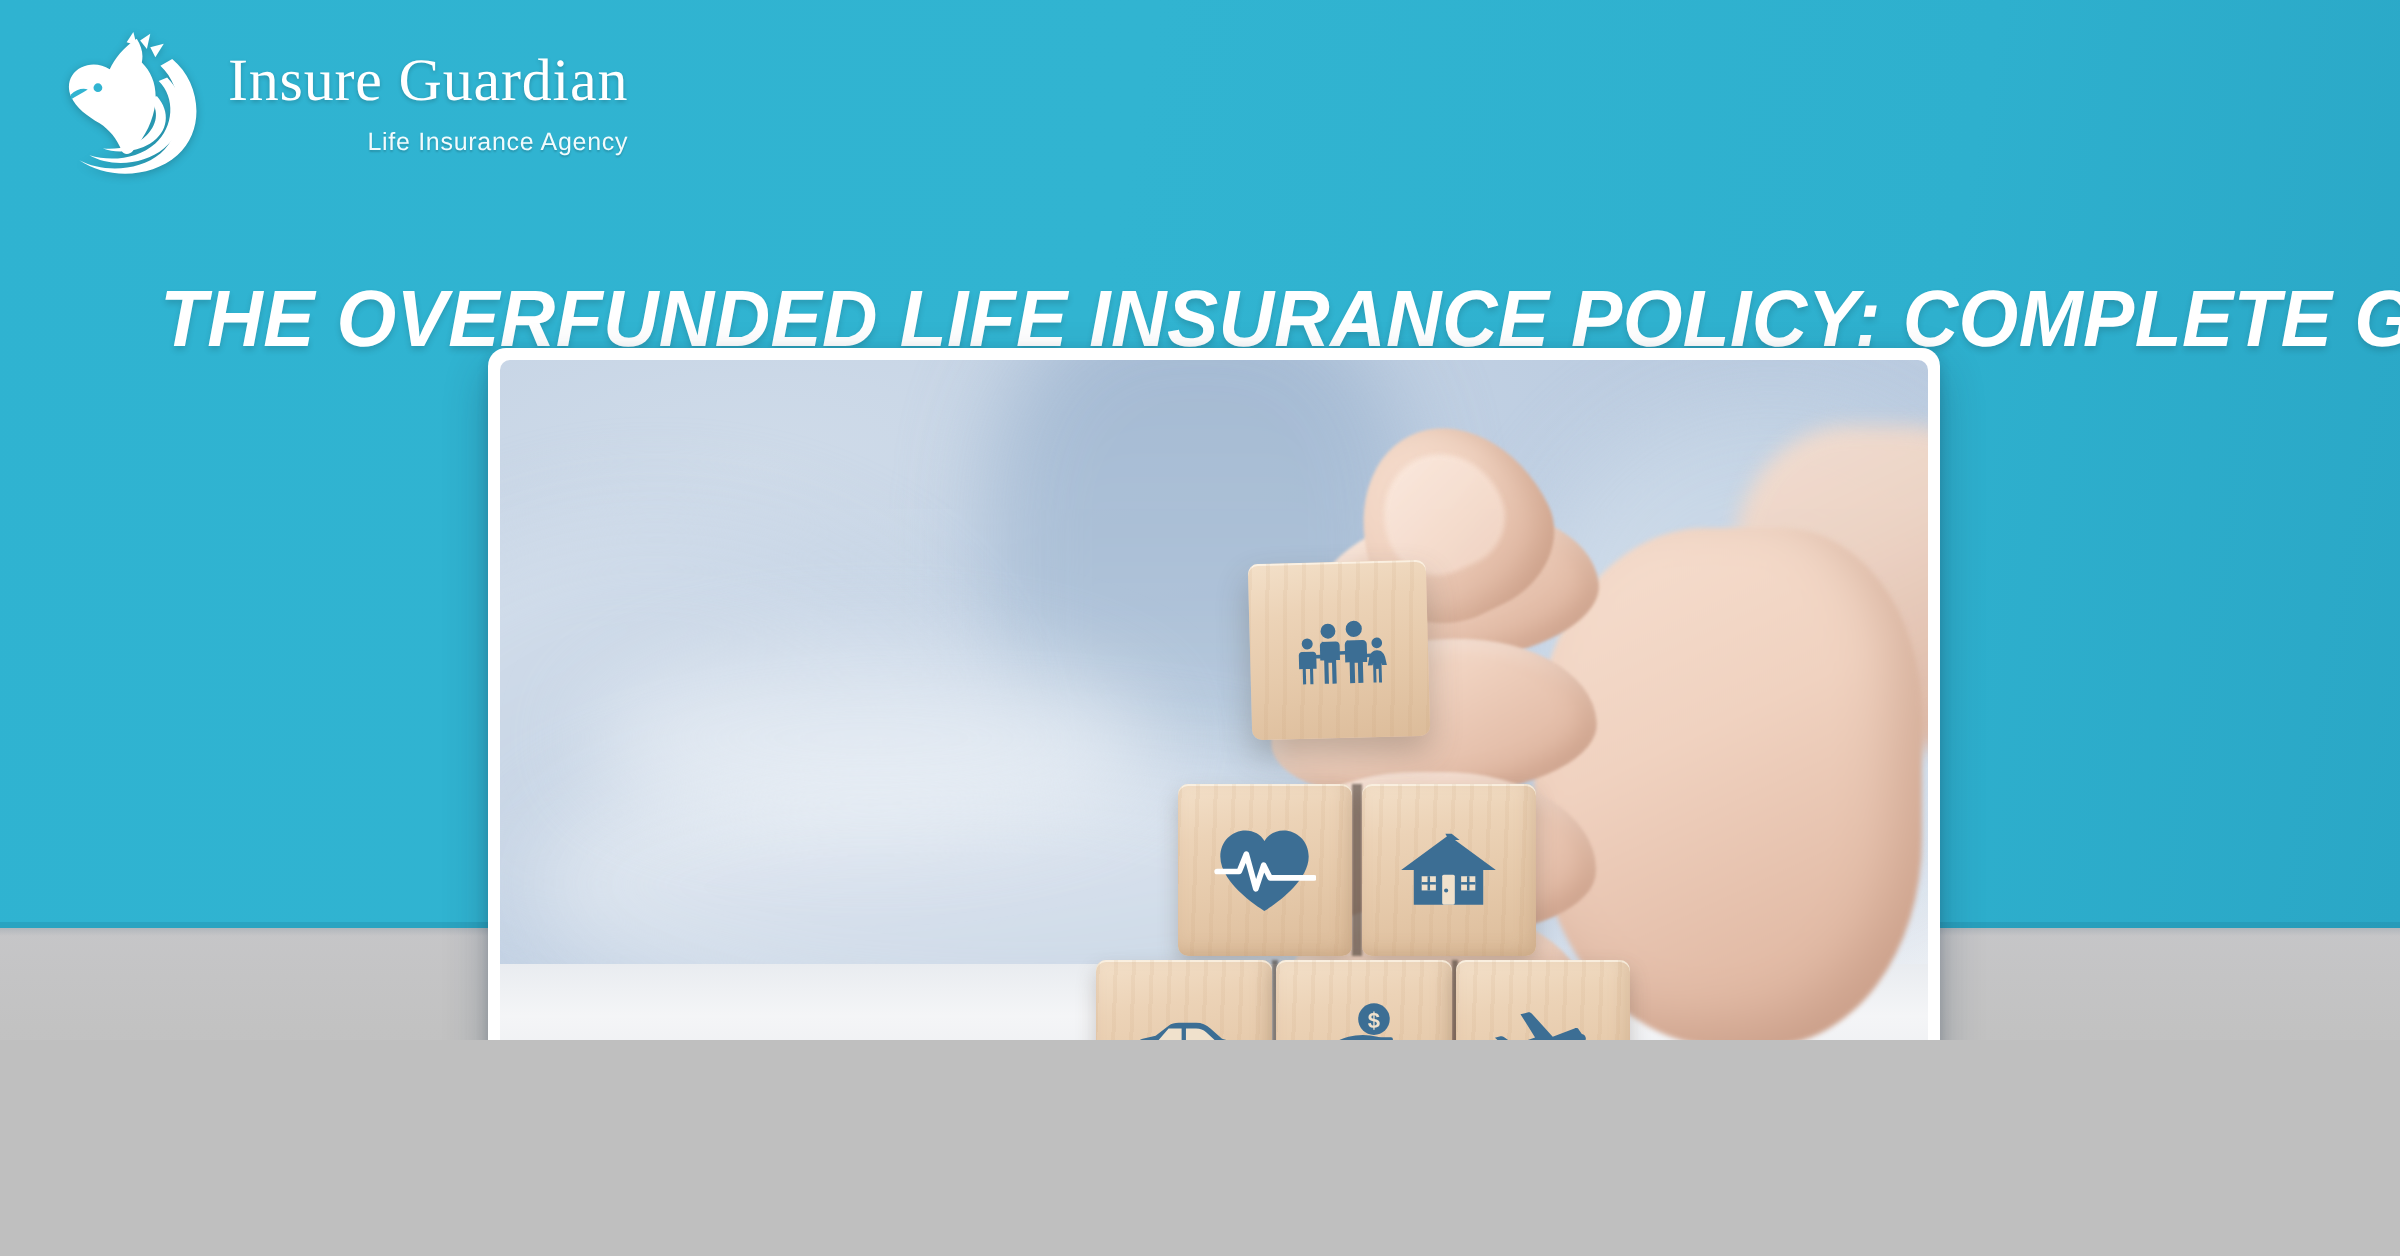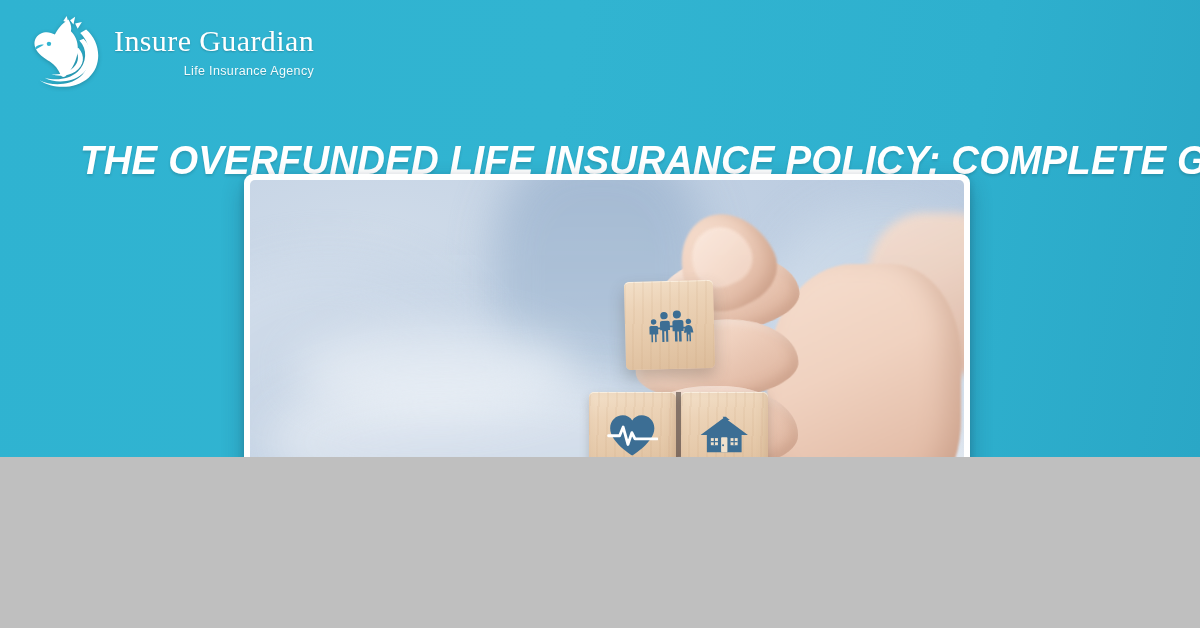--- a/index.html
+++ b/index.html
@@ -11,21 +11,21 @@
     width: 1200px;
     height: 628px;
     overflow: hidden;
     font-family: "Liberation Sans", sans-serif;
     background: #bfbfbf;
   }
 
   #banner {
     position: relative;
     width: 1200px;
-    height: 457px;
+    height: 520px;
     overflow: hidden;
     background: #bfc0c0;
   }
 
   
   .band-teal {
     position: absolute;
     left: 0; top: 0;
     width: 1200px;
     height: 464px;

